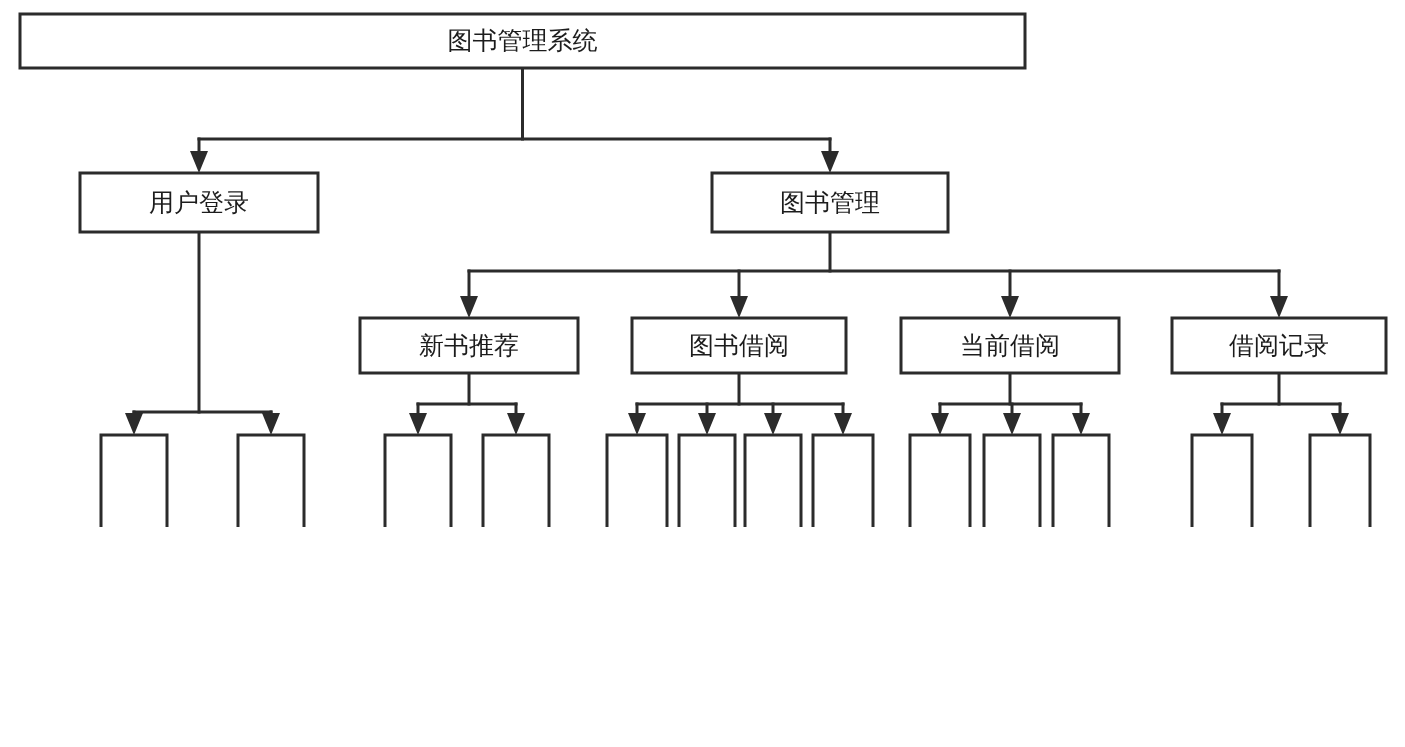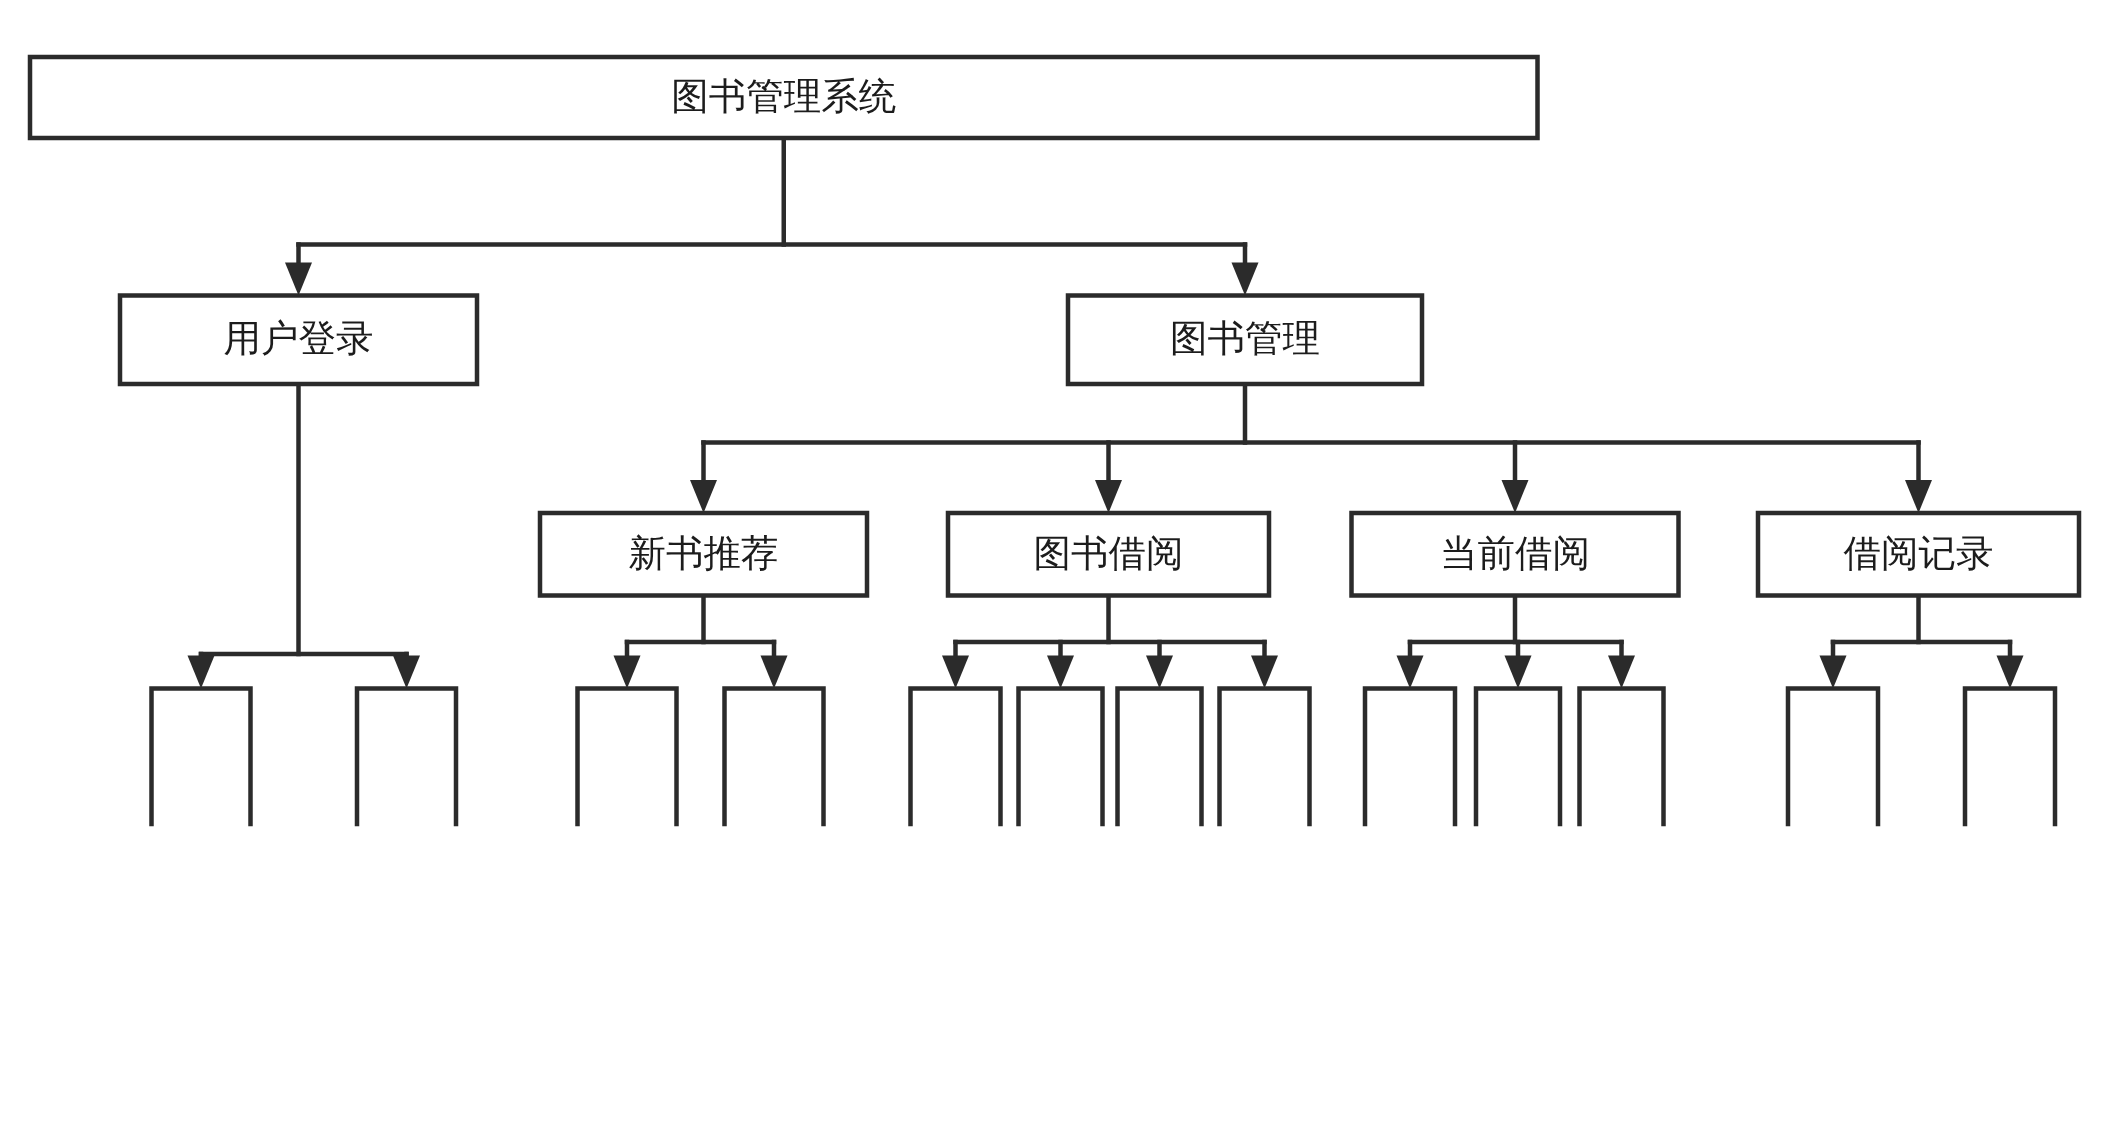--- a/index.html
+++ b/index.html
@@ -9,21 +9,20 @@
   }
   body {
     font-family: "DejaVu Sans", "Liberation Sans", sans-serif;
   }
   #diagram-root {
     position: relative;
     width: 1405px;
     height: 527px;
     background: #ffffff;
     overflow: hidden;
-    margin-top: 24px;
   }
   svg.diagram-canvas {
     position: absolute;
     left: 0;
     top: 0;
     width: 1405px;
     height: 747px;
   }
   .node-box {
     fill: #ffffff;

